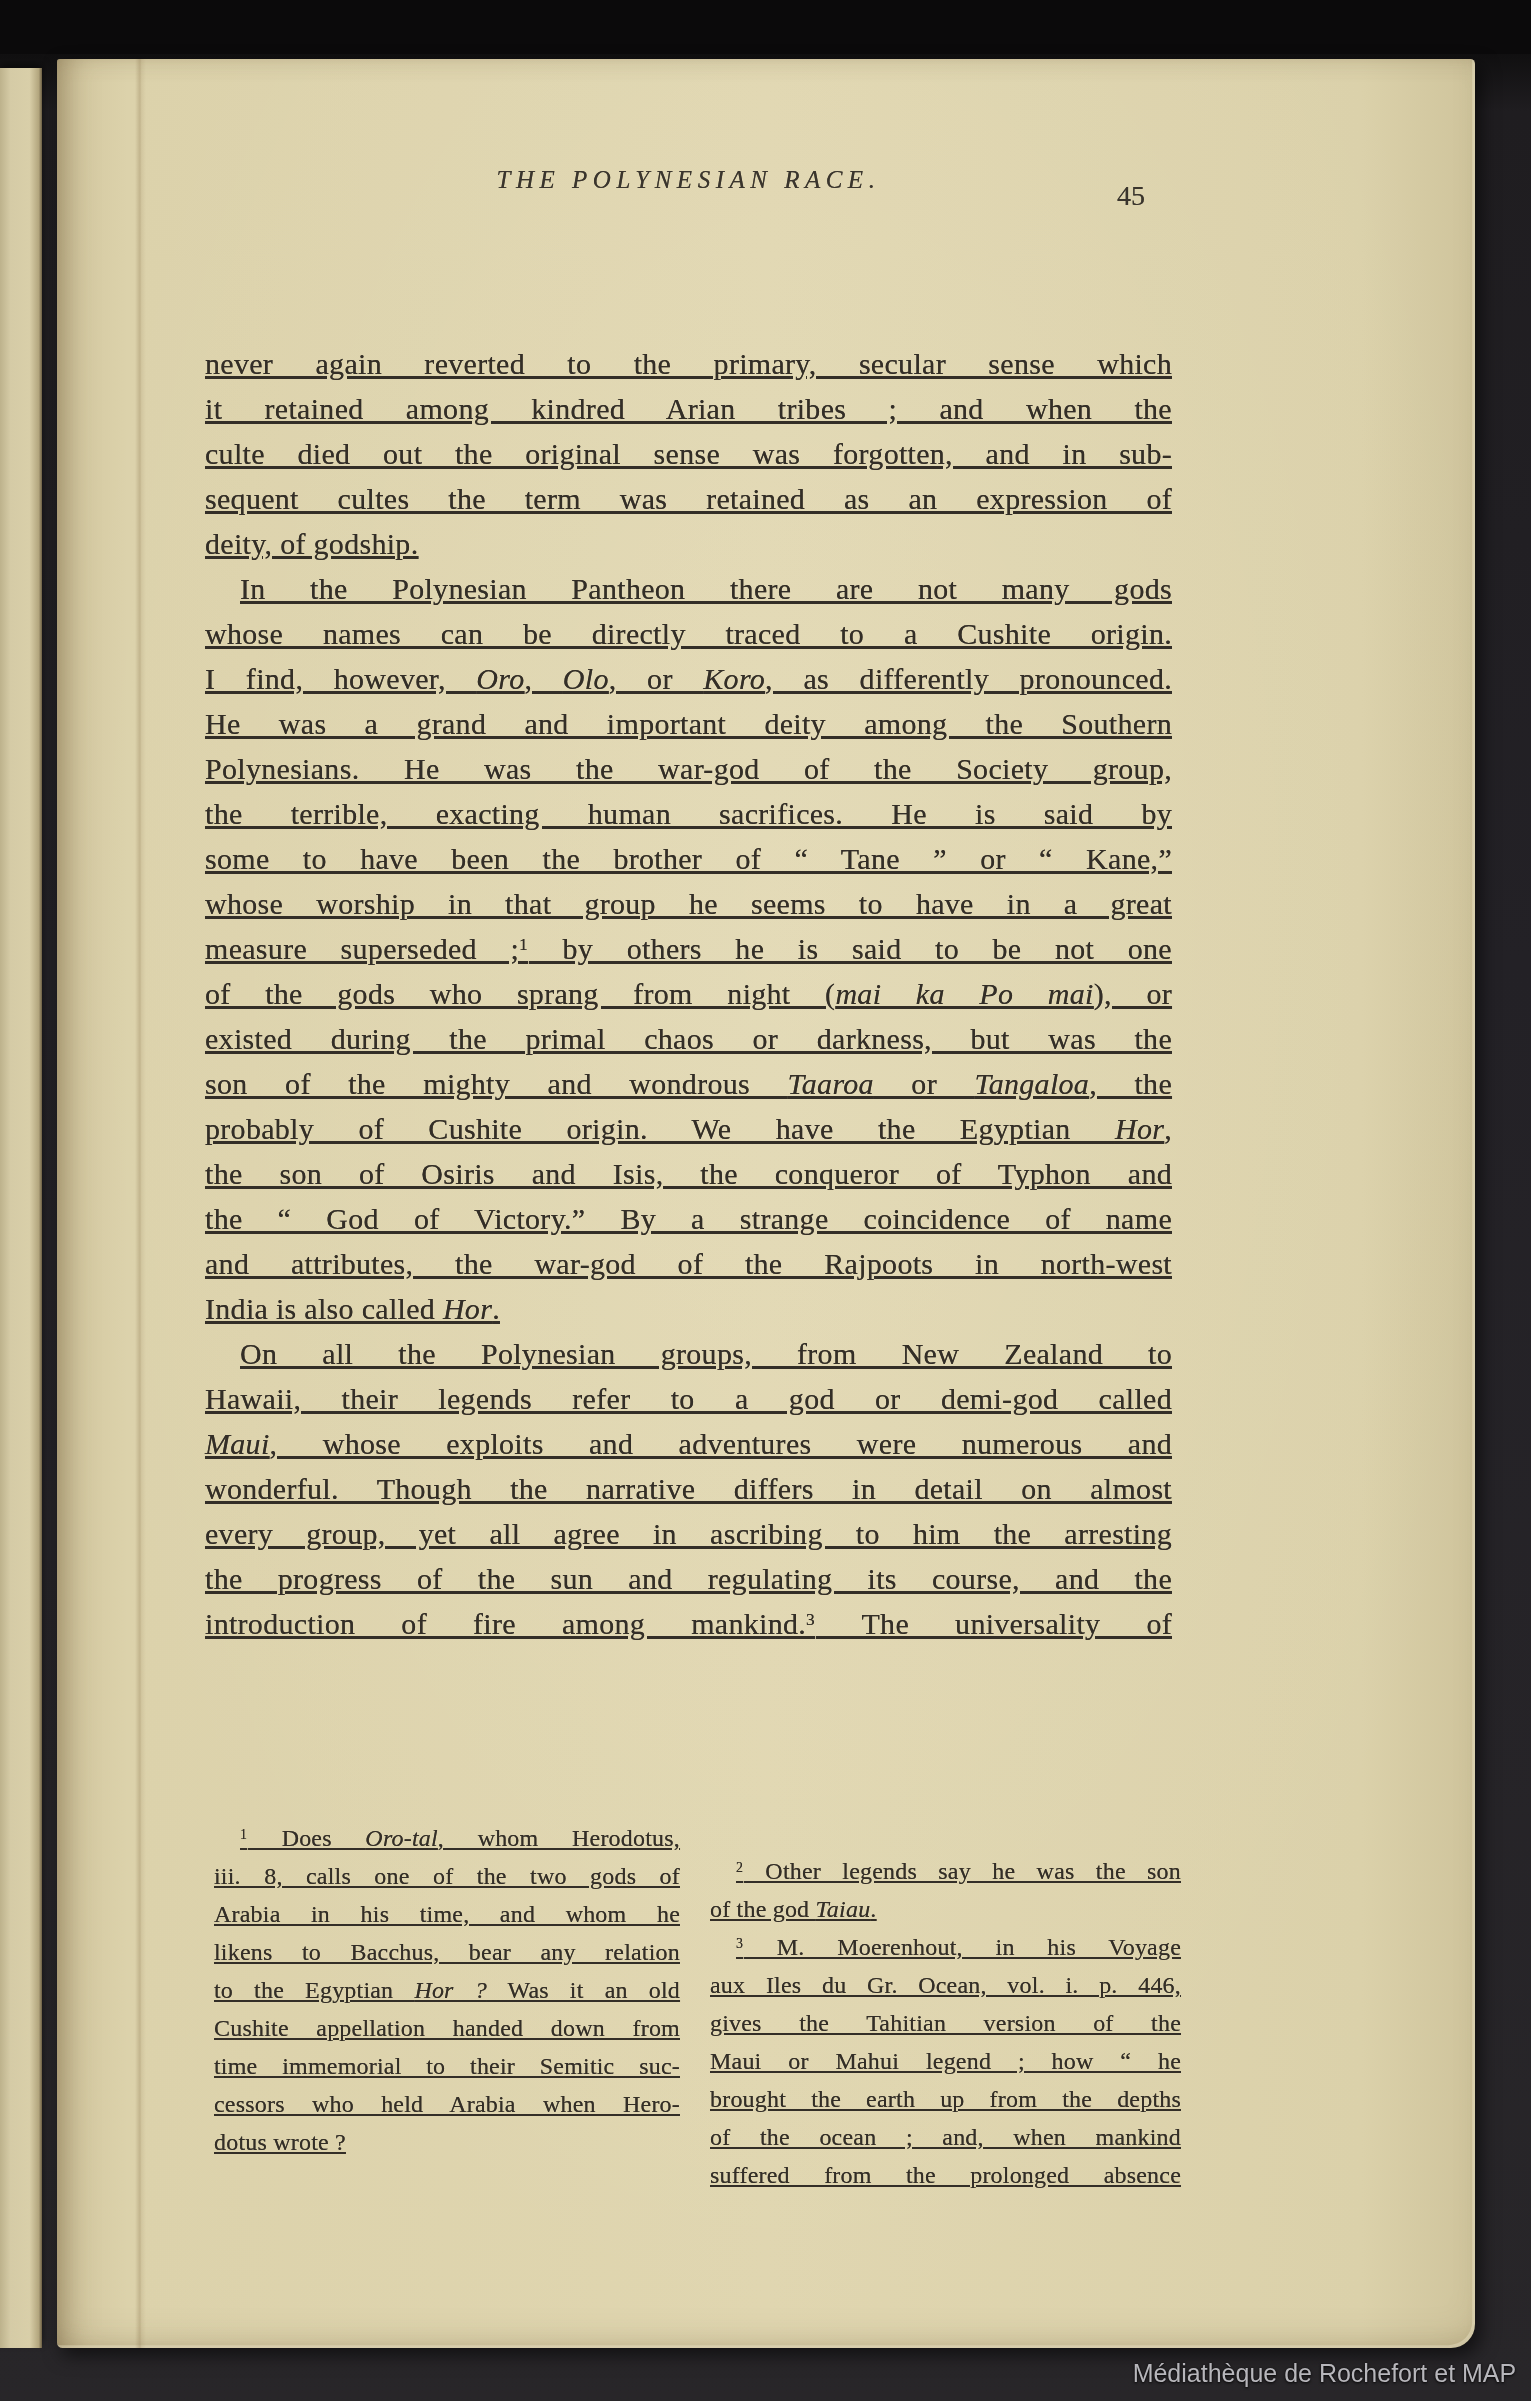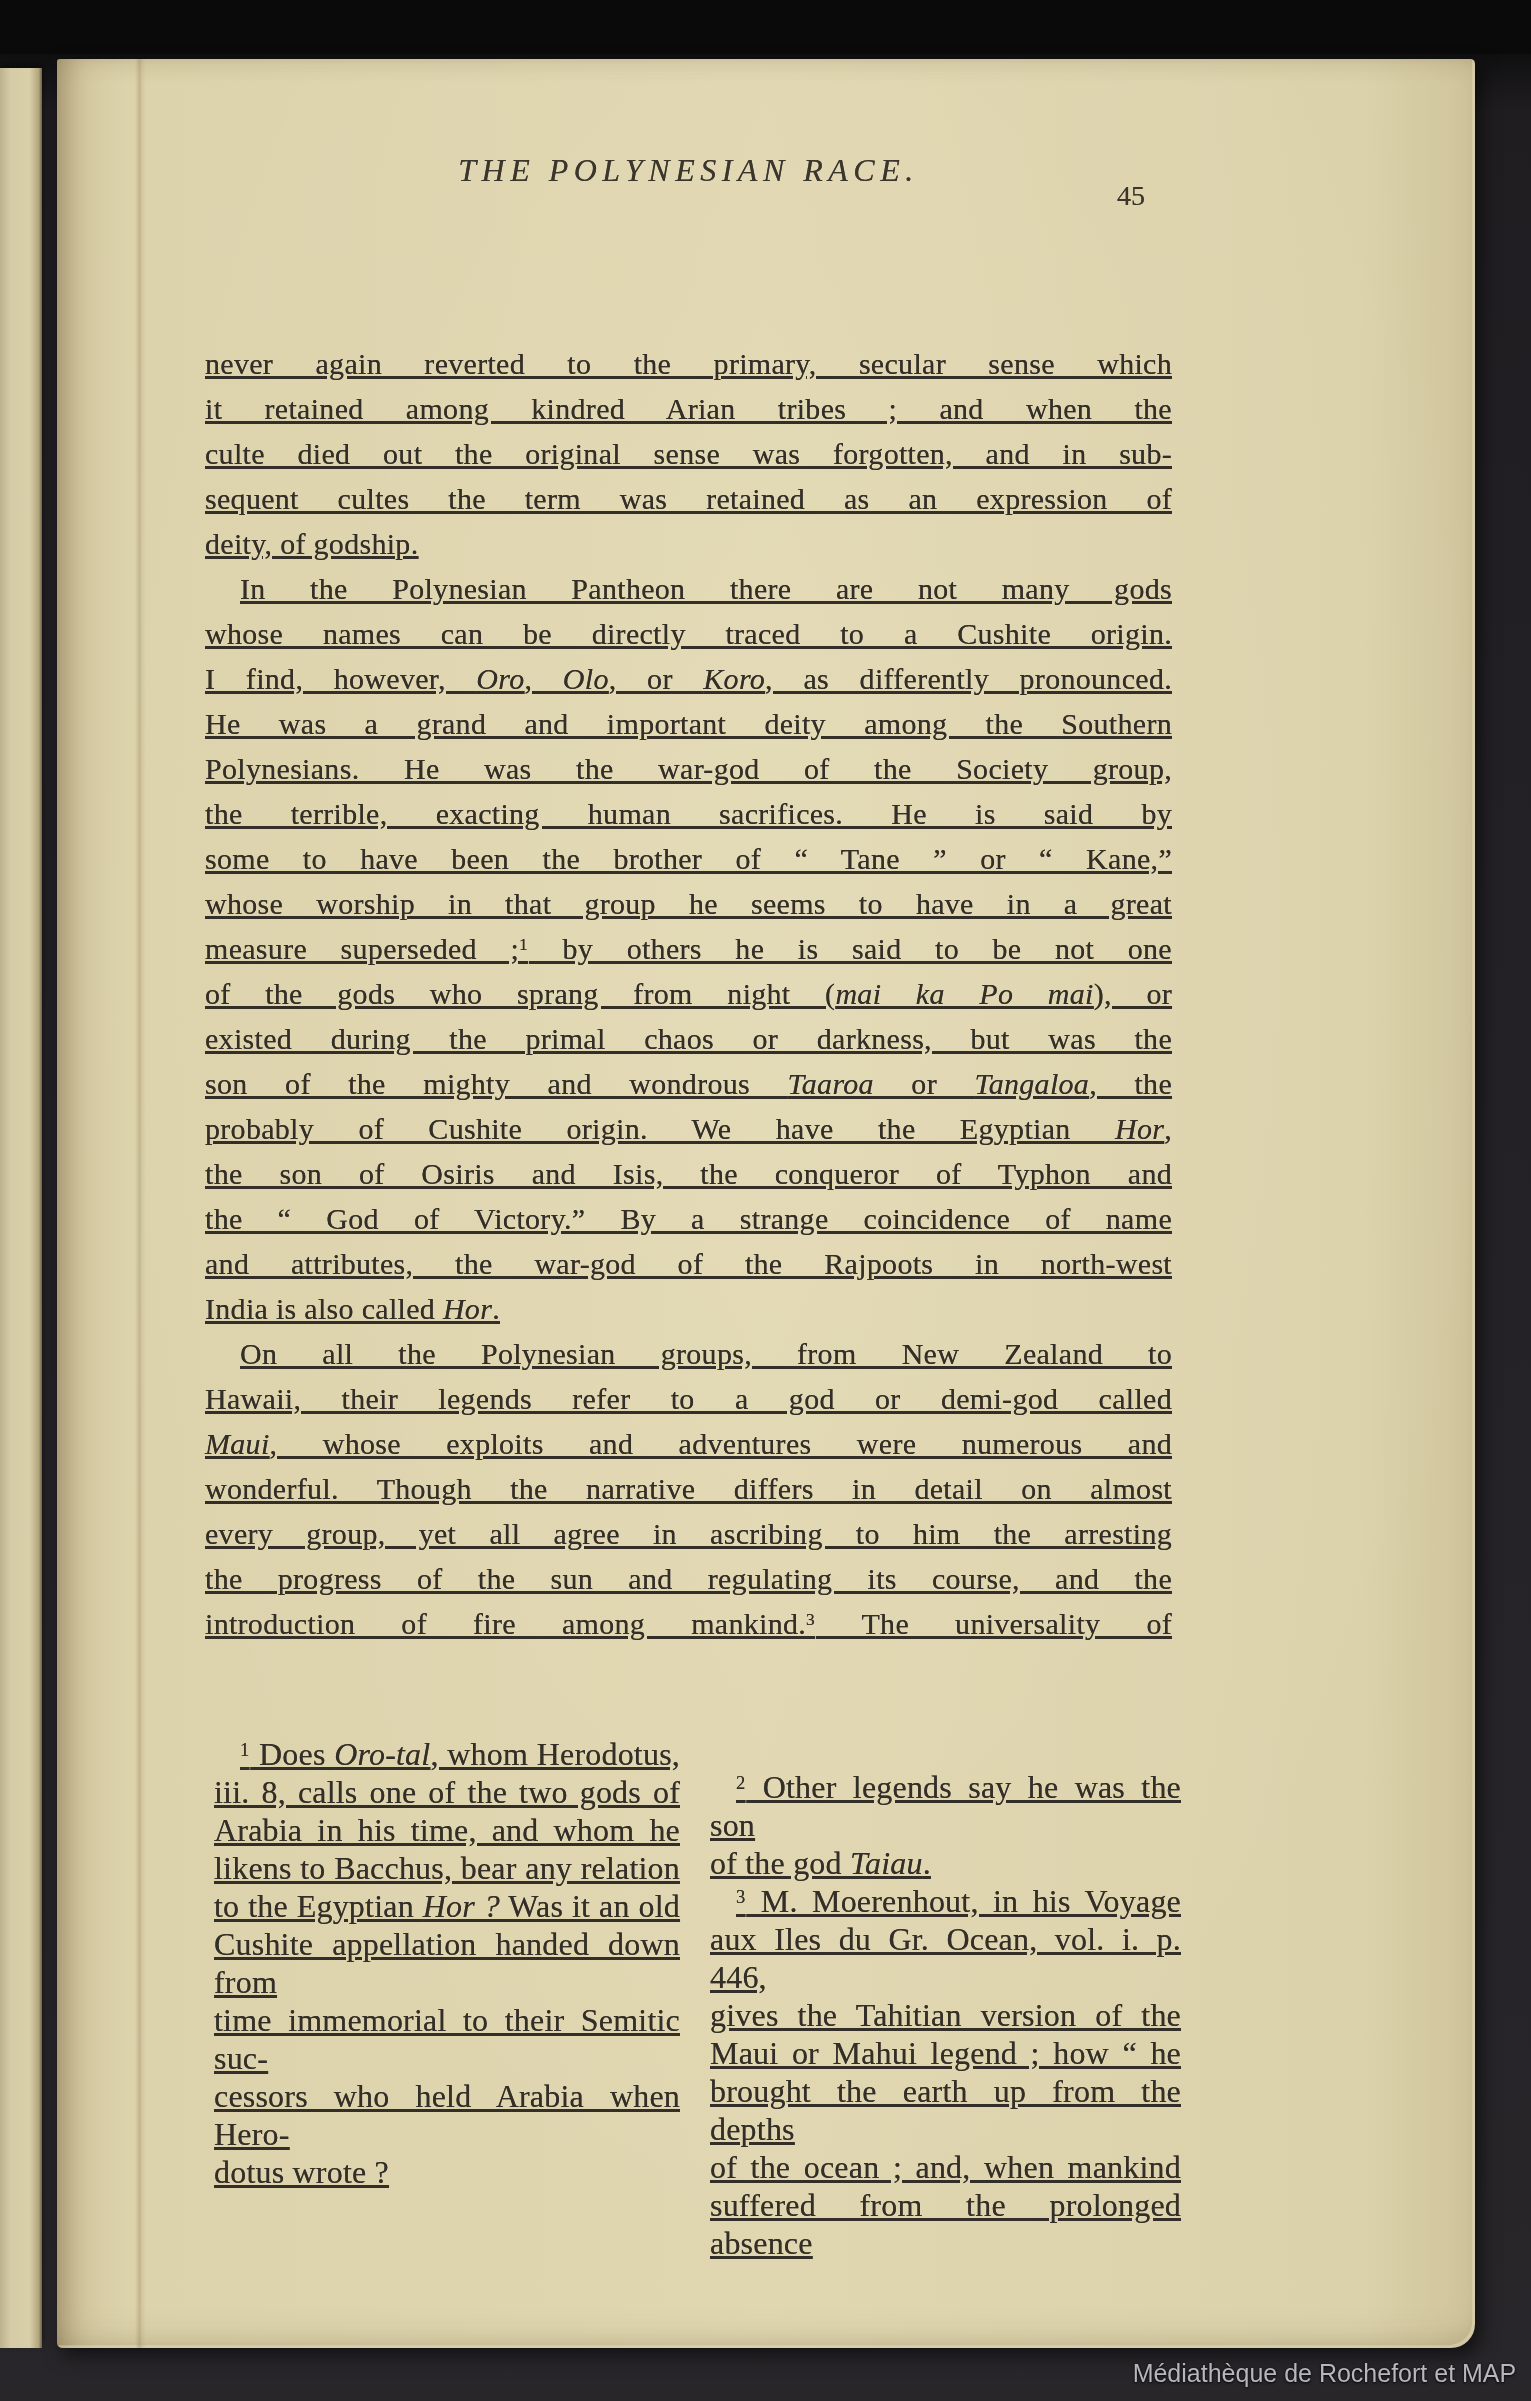--- a/index.html
+++ b/index.html
@@ -30,38 +30,38 @@
       inset 24px 0 33px -18.5px rgba(100,80,45,.5),
       inset 0 -18.5px 41px -24px rgba(110,90,55,.35),
       inset 0 14.8px 33px -26px rgba(110,90,55,.3),
       5.5px 7.4px 18.5px rgba(0,0,0,.55);
   }
   .page::before{
     content:"";position:absolute;left:78px;top:0;bottom:0;width:11px;pointer-events:none;
     background:linear-gradient(90deg,transparent,rgba(120,95,55,.26) 45%,rgba(120,95,55,.1) 60%,transparent);
   }
   .running-head{
-    position:absolute;left:148px;top:93px;width:967px;text-align:center;
-    font-style:italic;font-size:32px;letter-spacing:5.5px;color:#3a352d;
+    position:absolute;left:148px;top:107px;width:967px;text-align:center;
+    font-style:italic;font-size:25px;letter-spacing:5.5px;color:#3a352d;
     text-shadow:0 0 0.6px rgba(45,40,32,.7);
   }
   .page-number{
     position:absolute;left:1060px;top:111px;width:74px;
     font-size:28px;color:#3a352d;text-shadow:0 0 0.6px rgba(45,40,32,.7);margin-top:10px;
   }
   .body-text{
     position:absolute;left:148px;top:282px;width:967px;
     font-size:30px;line-height:45px;color:var(--ink);
     text-shadow:0 0 0.6px rgba(40,35,28,.75);letter-spacing:0.3px;
   }
   .line{text-align:justify;text-align-last:justify;text-decoration:underline;}
   .line.last{text-align-last:left;}
   .line.indent{text-indent:35px;}
   .fn-col{
-    position:absolute;top:1676px;font-size:32px;line-height:38px;color:var(--ink);
+    position:absolute;top:1760px;font-size:24px;line-height:38px;color:var(--ink);
     text-shadow:0 0 0.6px rgba(40,35,28,.7);letter-spacing:0.2px;
   }
   .fn-col.left{left:157px;width:466px;}
   .fn-col.right{left:653px;width:471px;margin-top:33px;}
   .fn-col .line.indent{text-indent:26px;}
   sup{font-size:58%;line-height:0;vertical-align:baseline;position:relative;top:-.5em;margin-right:0.9px;}
   .watermark{
     position:absolute;right:14.8px;top:2359px;
     font-family:"Liberation Sans","DejaVu Sans",sans-serif;
     font-size:25px;color:var(--watermark-text);

